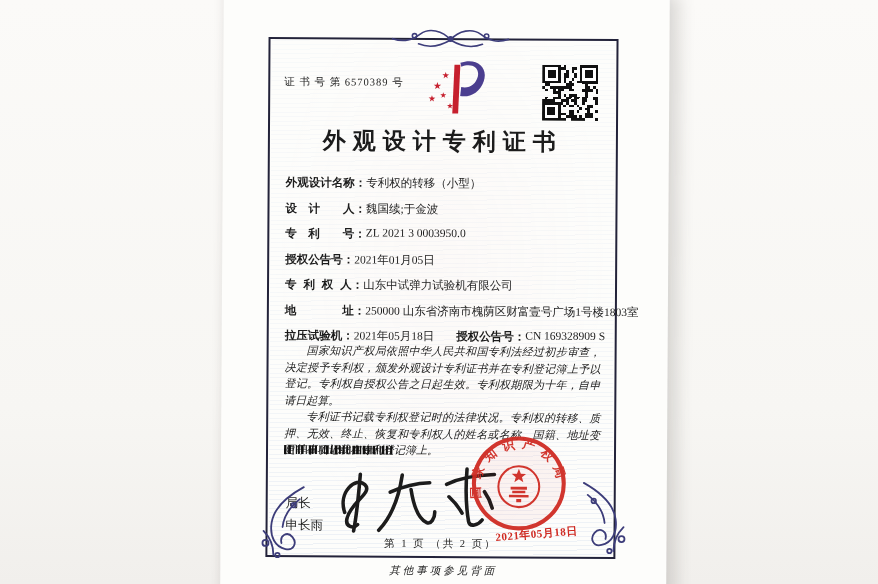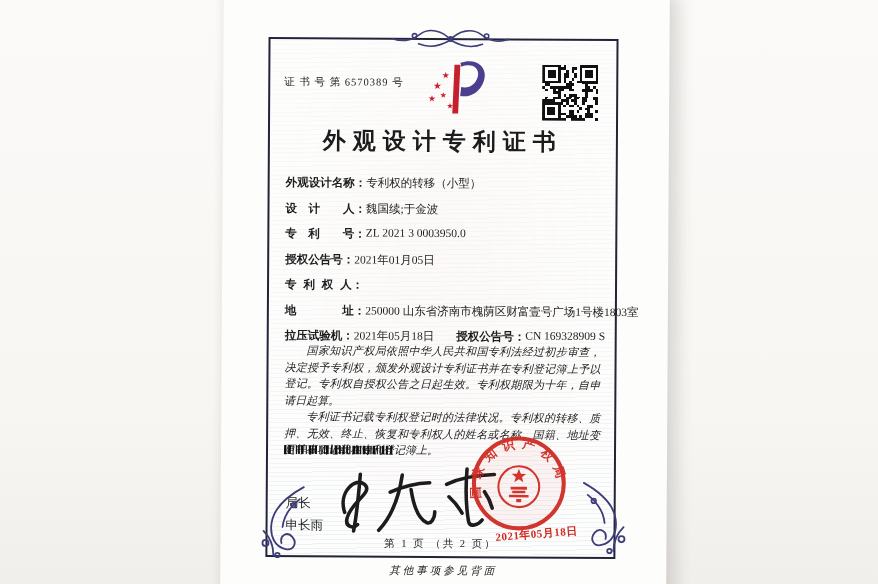--- a/index.html
+++ b/index.html
@@ -226,21 +226,21 @@
         <div class="frow">
           <span class="flabel">设　计　　人：</span><span class="fvalue">魏国续;于金波</span>
         </div>
         <div class="frow">
           <span class="flabel">专　利　　号：</span><span class="fvalue">ZL 2021 3 0003950.0</span>
         </div>
         <div class="frow">
           <span class="flabel">授权公告号：</span><span class="fvalue">2021年01月05日</span>
         </div>
         <div class="frow">
-          <span class="flabel">专 利 权 人：</span>
+          <span class="flabel">专 利 权 人：</span><span class="fvalue">山东中试弹力试验机有限公司</span>
         </div>
         <div class="frow">
           <span class="flabel">地　　　　址：</span><span class="fvalue">250000 山东省济南市槐荫区财富壹号广场1号楼1803室</span>
         </div>
         <div class="frow grant">
           <span class="flabel">拉压试验机：</span><span class="fvalue">2021年05月18日</span>
           <span class="flabel flabel2">授权公告号：</span><span class="fvalue">CN 169328909 S</span>
         </div>
       </div>
 

